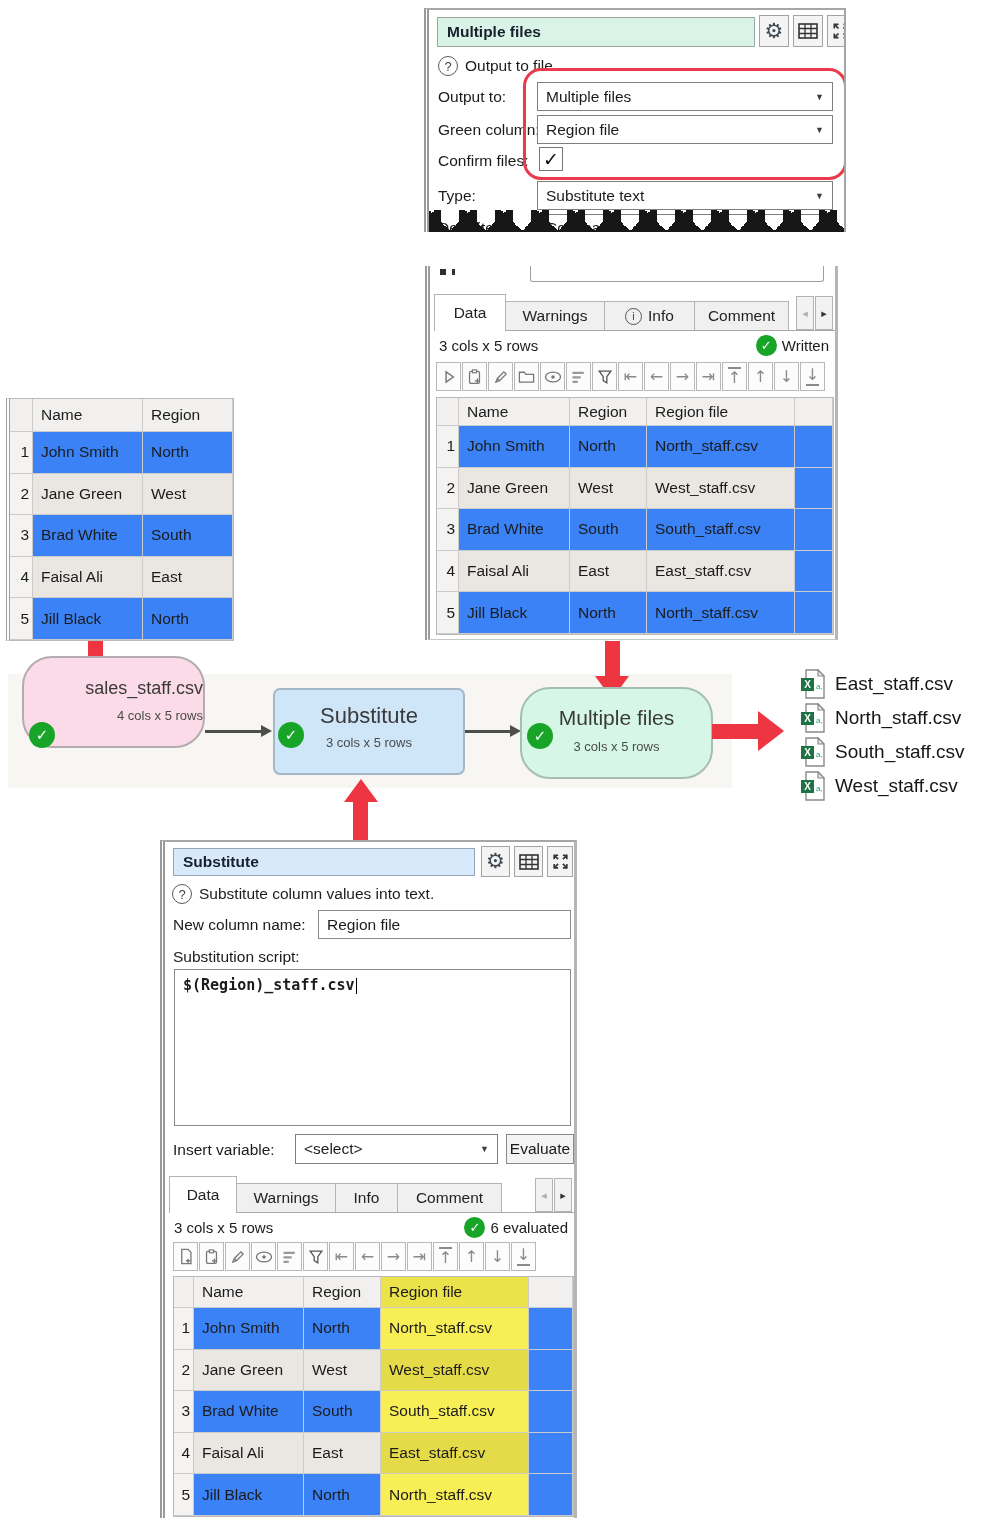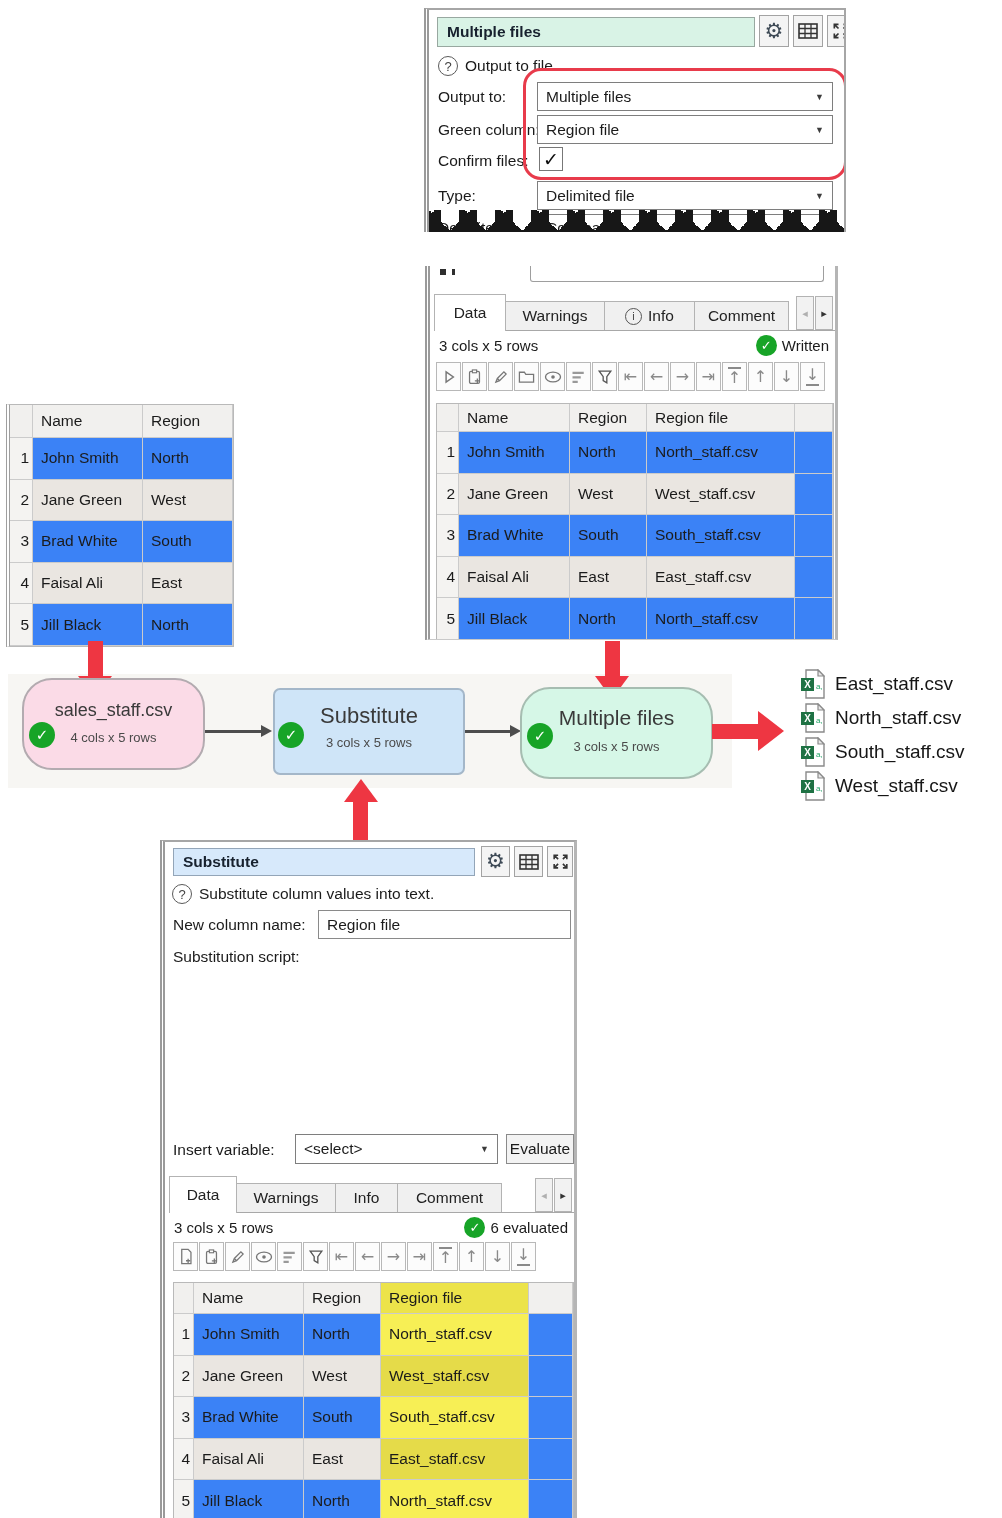--- a/index.html
+++ b/index.html
@@ -44,21 +44,21 @@
   .okbadge{width:21px;height:21px;border-radius:50%;background:#17a427;color:#fff;display:inline-flex;
            align-items:center;justify-content:center;font-size:13px;font-weight:bold;margin-right:5px;}
   .toolbar{position:absolute;display:flex;gap:1px;}
   .tbtn{width:25px;height:29px;background:#fcfcfc;border:1px solid #b8b8b8;box-sizing:border-box;
         display:flex;align-items:center;justify-content:center;color:#8a8a8a;font-size:16px;
         font-family:"DejaVu Sans",sans-serif;}
   .tbtn svg{display:block;}
   .bar-t{border-top:2px solid #8a8a8a;line-height:1;padding-top:1px;}
   .bar-b{border-bottom:2px solid #8a8a8a;line-height:1;padding-bottom:1px;}
   
-  .tbl{position:absolute;display:grid;background:#fff;border:1px solid #b9b9b9;box-sizing:content-box;margin-top:6px;}
+  .tbl{position:absolute;display:grid;background:#fff;border:1px solid #b9b9b9;box-sizing:content-box;}
   .tbl>div{border-right:1px solid #cbcbcb;border-bottom:1px solid #cbcbcb;display:flex;align-items:center;
            padding-left:8px;box-sizing:border-box;font-size:15.5px;overflow:hidden;white-space:nowrap;}
   .hc{background:#f1f0ee;}
   .nc{background:#f4f3f1;justify-content:flex-end;padding-left:2px;padding-right:3px;font-size:14.5px;border-right-color:#b9b9b9;}
   .c{background:#3b82f6;}
   .c.alt{background:#eae6e1;text-align:center;}
   .yelh{background:#ece34a !important;}
   .yel{background:#f7ef55 !important;}
   .yel.alt{background:#e5db49 !important;}
   .fill{padding-left:0;}
@@ -137,21 +137,21 @@
       <span class="ddcaret">▼</span>
       </div>
 
     <div class="flabel" style="left:9px;top:142px;">Confirm files:</div>
     <div class="cbx" style="left:110px;top:137px;">
       <span>✓</span>
       </div>
 
     <div class="flabel" style="left:9px;top:177px;">Type:</div>
     <div class="dd" style="left:108px;top:171px;width:296px;height:29px;">
-      <span>Delimited file</span>
+      <span>Substitute text</span>
       <span class="ddcaret">▼</span>
       </div>
 
     <div class="flabel" style="left:9px;top:209px;">Delimiter:</div>
     <div class="dd" style="left:108px;top:204px;width:296px;height:28px;">
       <span>Comma (,)</span>
       <span class="ddcaret">▼</span>
       </div>
 
     <div class="redframe" style="left:94px;top:58px;width:318px;height:106px;"></div>
@@ -320,21 +320,21 @@
   </section>
 
   <div class="flowbg" style="left:8px;top:674px;width:724px;height:114px;"></div>
 
   <div class="rshaft" style="left:88px;top:641px;width:15px;height:36px;"></div>
   <div class="rhead-down" style="left:78px;top:676px;"></div>
 
   <div class="rshaft" style="left:605px;top:641px;width:15px;height:36px;"></div>
   <div class="rhead-down" style="left:595px;top:676px;"></div>
 
-  <div class="node" style="left:22px;top:678px;width:183px;height:92px;background:#fbdbe7;border:2px solid #b3abb0;border-radius:30px;">
+  <div class="node" style="left:22px;top:656px;width:183px;height:92px;background:#fbdbe7;border:2px solid #b3abb0;border-radius:30px;align-items:flex-end;">
     <div class="t1" style="font-size:18px;margin-top:20px;">sales_staff.csv</div>
     <div class="t2">4 cols x 5 rows</div>
   </div>
   <div class="nbadge" style="left:29px;top:722px;">✓</div>
 
   <div class="gline" style="left:205px;top:730px;width:57px;"></div>
   <div class="ghead" style="left:261px;top:725px;"></div>
 
   <div class="node" style="left:273px;top:688px;width:192px;height:87px;background:#cfe5f8;border:2px solid #a4b7c9;border-radius:7px;">
     <div class="t1" style="font-size:22px;margin-top:13px;">Substitute</div>
@@ -426,20 +426,22 @@
       <span class="qicon">?</span>
       <span>Substitute column values into text.</span>
       </div>
 
     <div class="flabel" style="left:8px;top:74px;">New column name:</div>
     <div class="inputbox" style="left:153px;top:68px;width:253px;height:29px;">
       <span>Region file</span>
       </div>
 
     <div class="flabel" style="left:8px;top:106px;">Substitution script:</div>
+    <div class="script" style="left:9px;top:127px;width:397px;height:157px;">
+      <span>$(Region)_staff.csv</span><span class="cursorbar"></span></div>
 
     <div class="flabel" style="left:8px;top:299px;">Insert variable:</div>
     <div class="dd" style="left:130px;top:292px;width:203px;height:30px;">
       <span>&lt;select&gt;</span>
       <span class="ddcaret">▼</span>
       </div>
     <div class="btn" style="left:341px;top:292px;width:68px;height:30px;">
       <span>Evaluate</span>
       </div>
 

